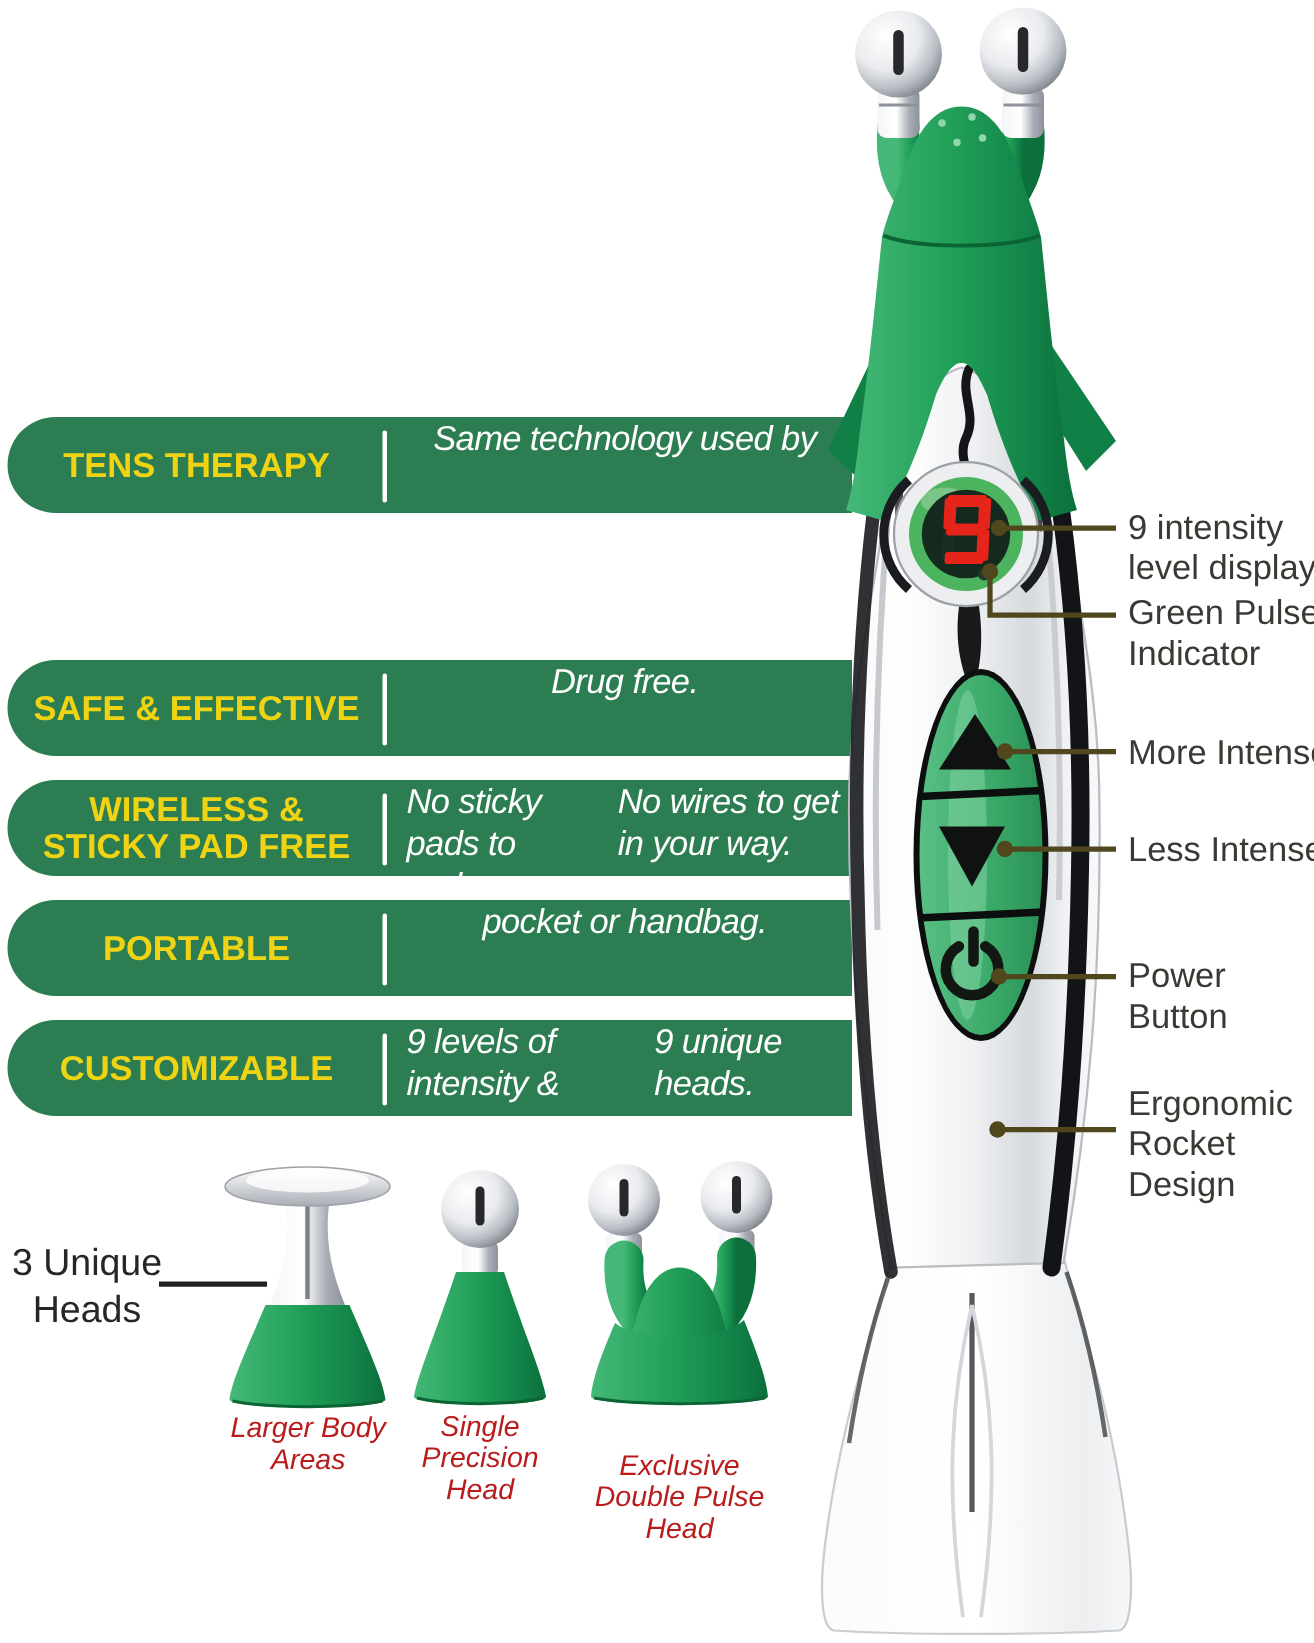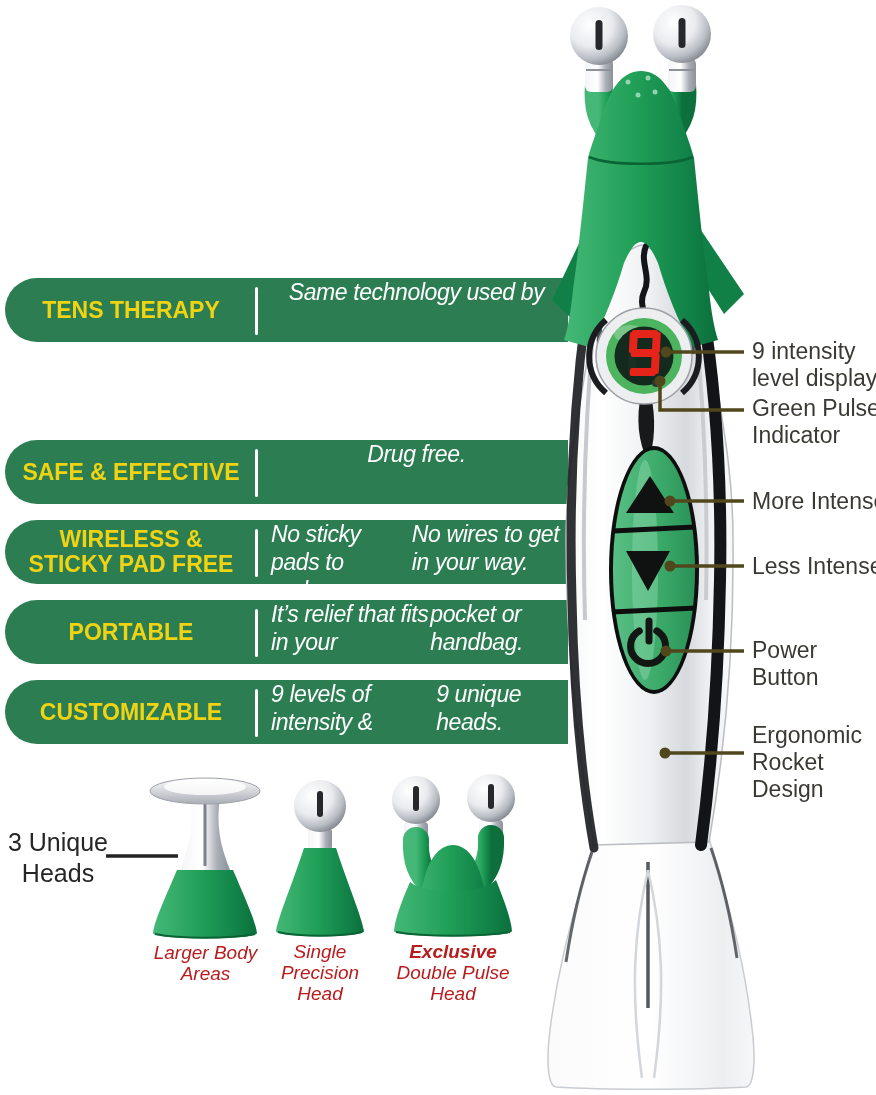--- a/index.html
+++ b/index.html
@@ -31,21 +31,21 @@
   }
   
   .heads-title{
     position:absolute;left:4px;top:827px;width:108px;text-align:center;
     color:#262626;font-size:25px;line-height:31px;z-index:3;
   }
   .head-label{
     position:absolute;text-align:center;font-style:italic;color:#b91c1c;
     font-size:19px;line-height:21px;z-index:3;
   }
-  .head-label .bold{font-weight:bold;}
+  .head-label .bold{font-weight:normal;margin-top:26px;}
   #head-label-1{left:128px;top:942px;width:155px;}
   #head-label-2{left:252px;top:941px;width:136px;}
   #head-label-3{left:368px;top:941px;width:170px;}
   .art{position:absolute;left:0;top:0;z-index:2;pointer-events:none;}
   .sr{position:absolute;opacity:0;font-size:2px;z-index:0;}
 </style>
 </head>
 <body>
 
 <div class="stage">
@@ -82,21 +82,20 @@
       <div>No wires to get in your way.</div>
     </div>
   </div>
 
   <div class="feature" style="top:600px">
     <div class="feature-label">
       <div>PORTABLE</div>
     </div>
     <div class="feature-divider"></div>
     <div class="feature-desc">
-      <div>It’s relief that fits in your</div>
       <div>pocket or handbag.</div>
     </div>
   </div>
 
   <div class="feature" style="top:680px">
     <div class="feature-label">
       <div>CUSTOMIZABLE</div>
     </div>
     <div class="feature-divider"></div>
     <div class="feature-desc">

